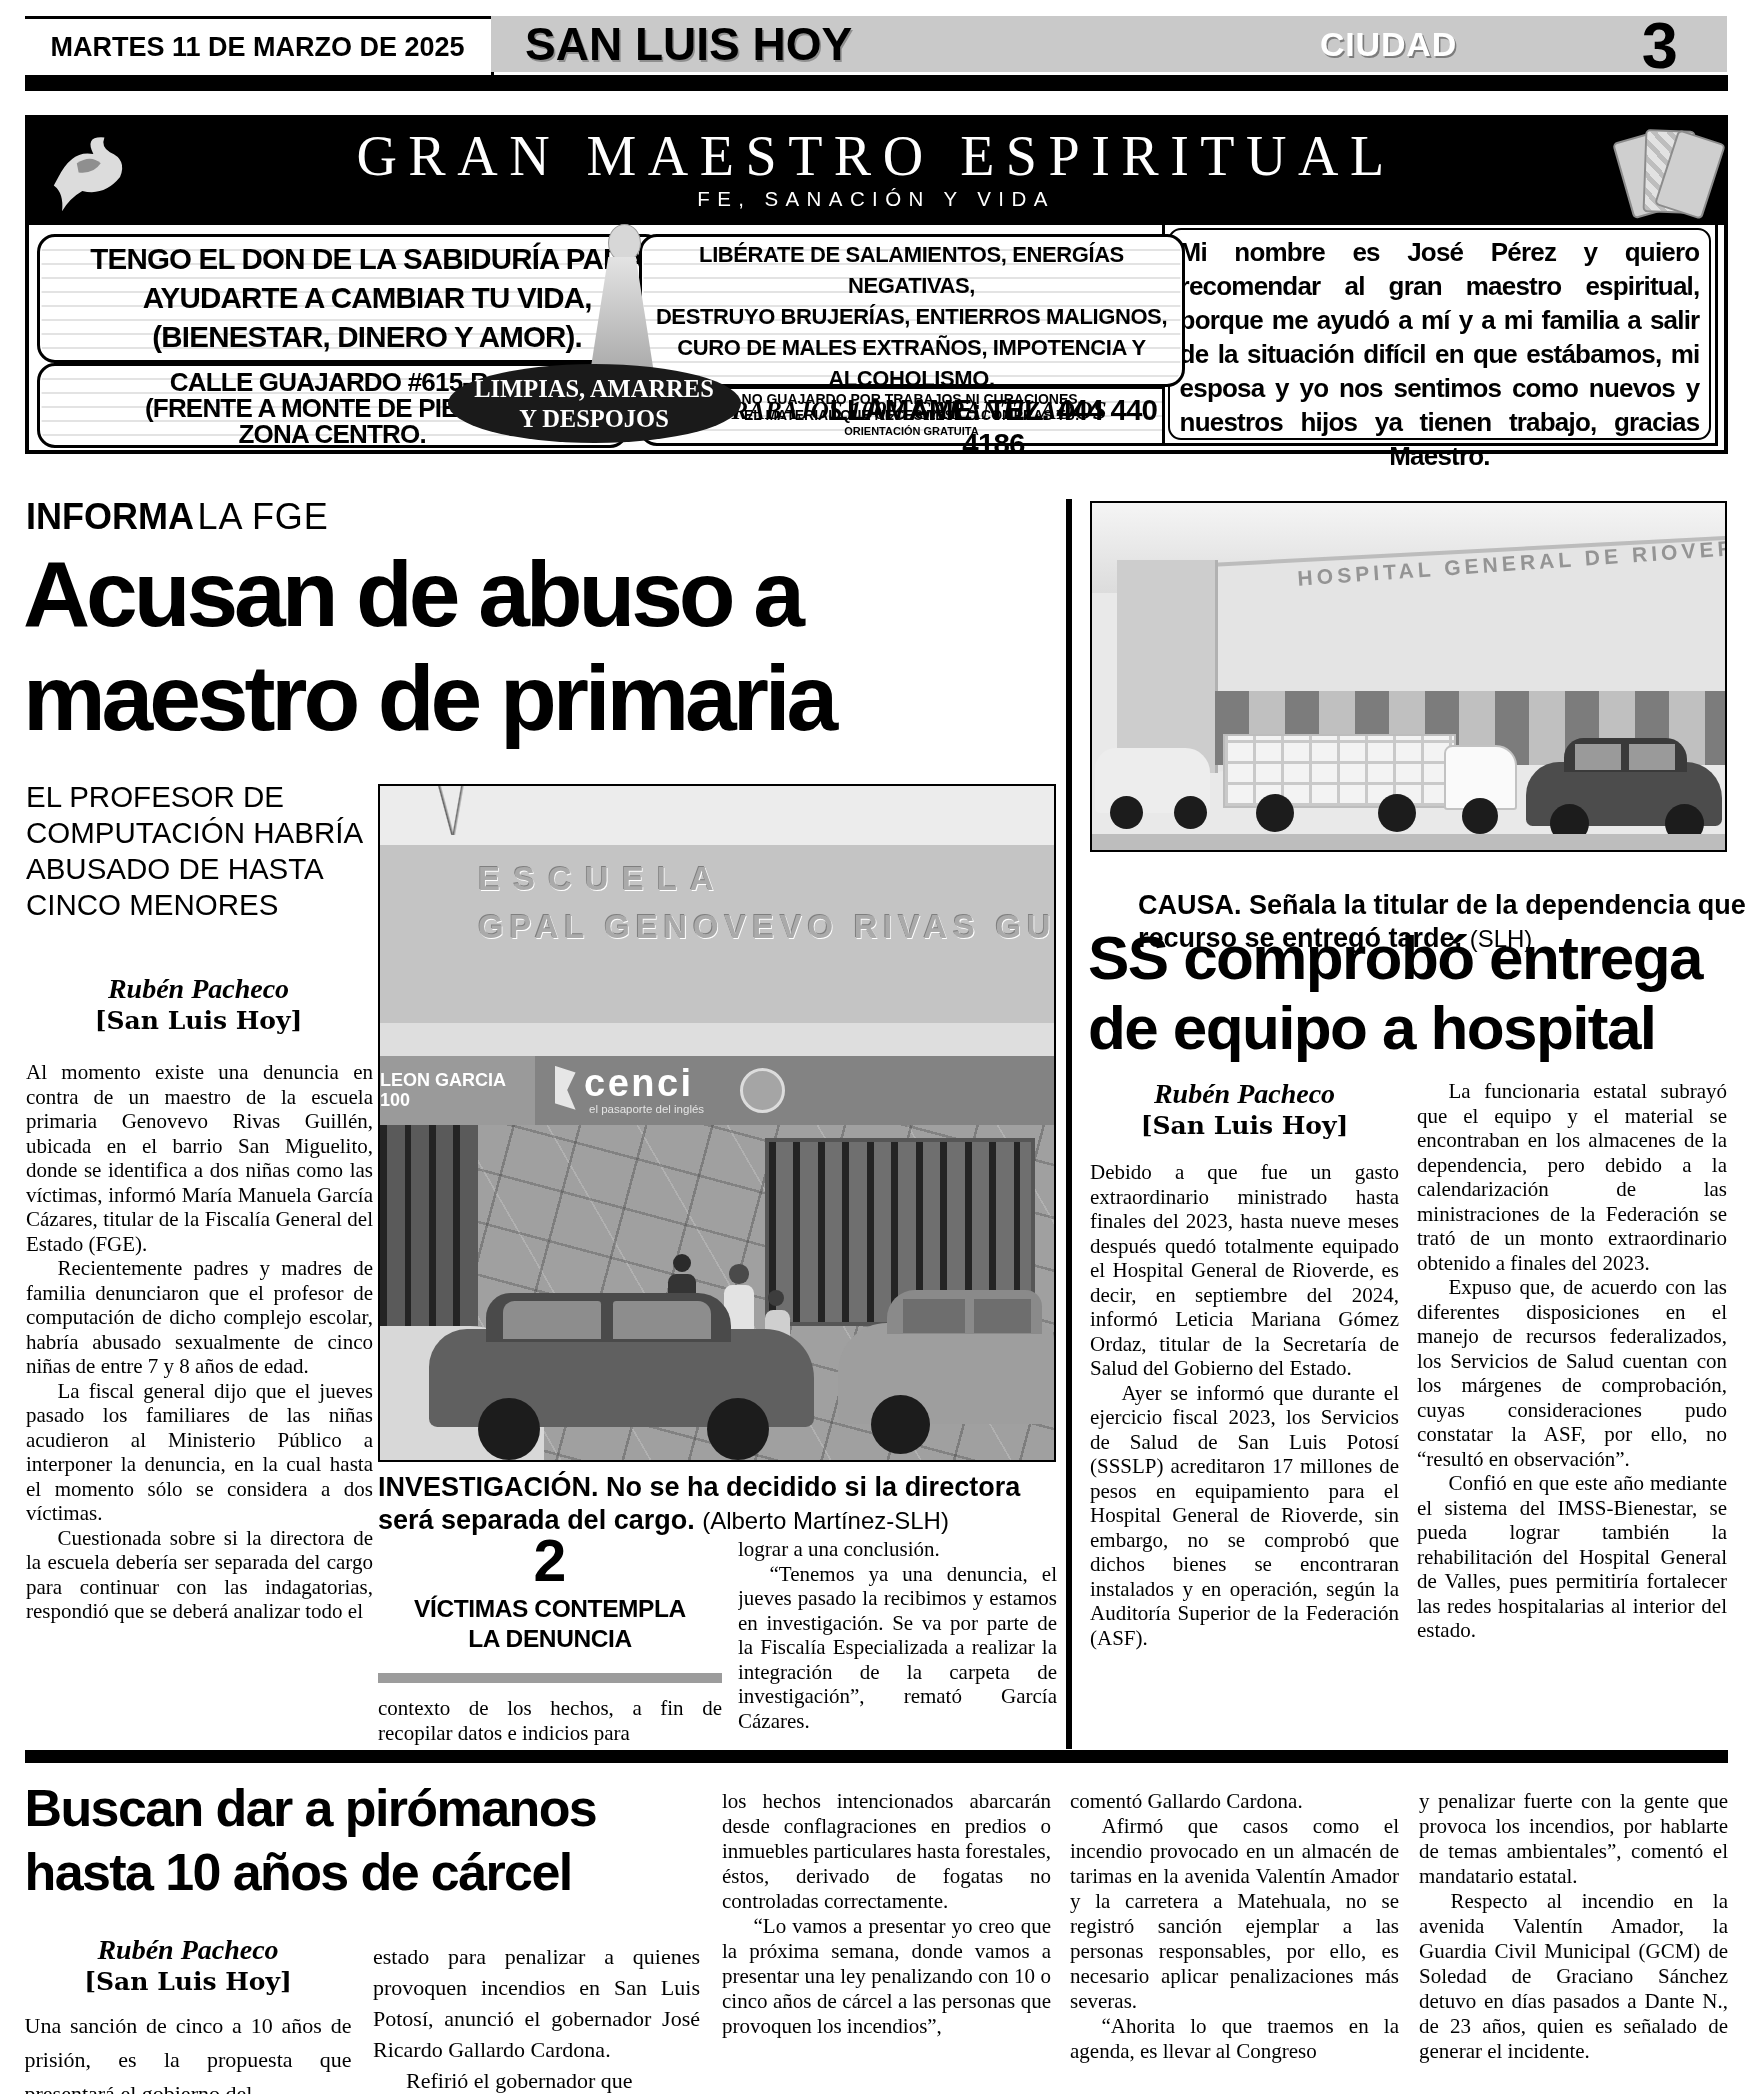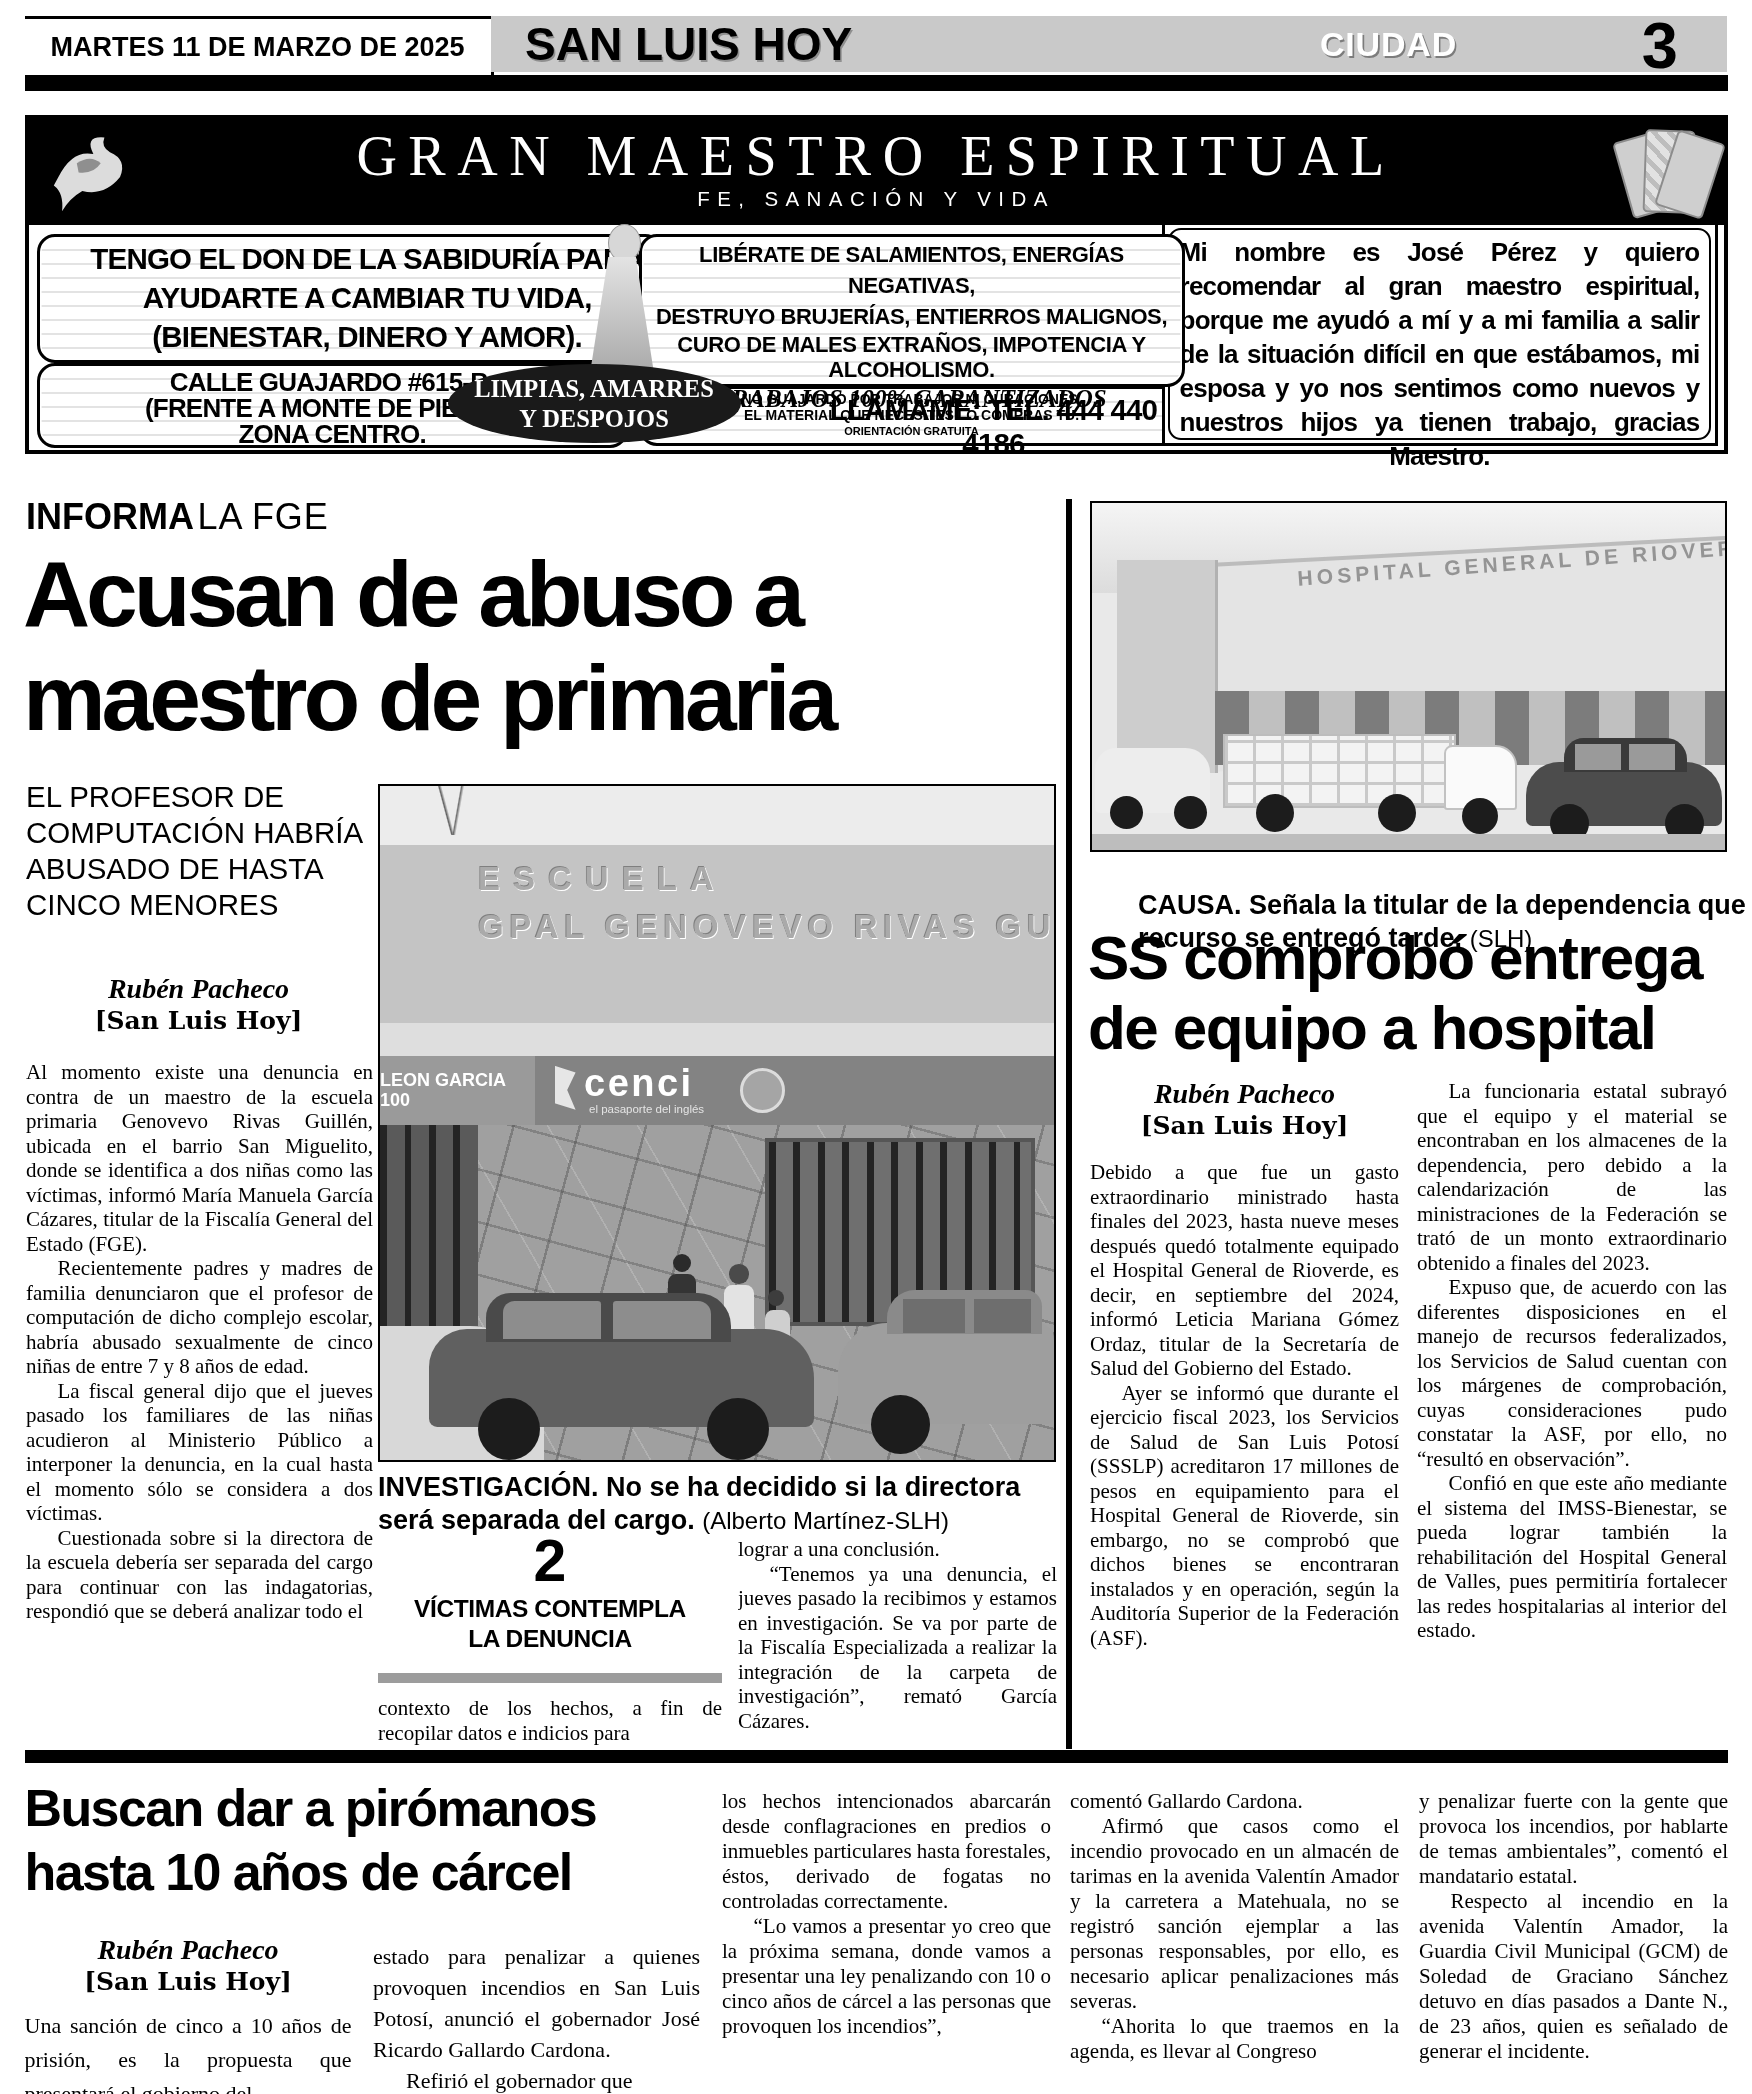--- a/index.html
+++ b/index.html
@@ -108,21 +108,21 @@
 
     <div class="abs" style="left:536px;top:105px;width:115px;height:205px;z-index:2;">
       <div class="abs phead" style="left:43px;top:0;width:31px;height:36px;background:#d7d7d7;border:1.6px solid #9a9a9a;"></div>
       <div class="abs" style="left:23px;top:33px;width:69px;height:147px;background:linear-gradient(#e3e3e3,#9a9a9a);clip-path:polygon(30% 0,70% 0,100% 90%,100% 100%,0 100%,0 90%);"></div>
       <div class="abs" style="left:13px;top:175px;width:88px;height:21px;background:#8d8d8d;border-radius:50%;"></div>
     </div>
 
     <div class="abs adbox lined" style="left:610px;top:115px;width:540px;height:147px;z-index:1;">
       <div class="med" style="font-size:22px;line-height:31px;margin-top:1.6px;letter-spacing:-0.4px;">LIBÉRATE DE SALAMIENTOS, ENERGÍAS NEGATIVAS,</div>
       <div class="med" style="font-size:22px;line-height:31px;letter-spacing:-0.4px;">DESTRUYO BRUJERÍAS, ENTIERROS MALIGNOS,</div>
-      <div class="med" style="font-size:22px;line-height:25px;letter-spacing:-0.4px;">CURO DE MALES EXTRAÑOS, IMPOTENCIA Y ALCOHOLISMO.</div>
+      <div class="med" style="font-size:22px;line-height:31px;letter-spacing:-0.4px;">CURO DE MALES EXTRAÑOS, IMPOTENCIA Y ALCOHOLISMO.</div>
       <div class="guar">TRABAJOS 100% GARANTIZADOS</div>
     </div>
     <div class="abs adbox lined" style="left:610px;top:267px;width:540px;height:54px;">
       <div class="tiny" style="margin-top:1.6px;">NO GUAJARDO POR TRABAJOS NI CURACIONES,</div>
       <div class="tiny">EL MATERIAL QUE NECESITES LO COMPRAS TÚ.</div>
       <div class="tiny" style="font-size:11px;">ORIENTACIÓN GRATUITA</div>
       <div class="phone" style="margin-top:-47px;padding-left:164px;">LLAMAME: TEL. 444 440 4186</div>
     </div>
 
     <div class="abs oval" style="left:419px;top:245px;width:293px;height:79px;z-index:3;">

